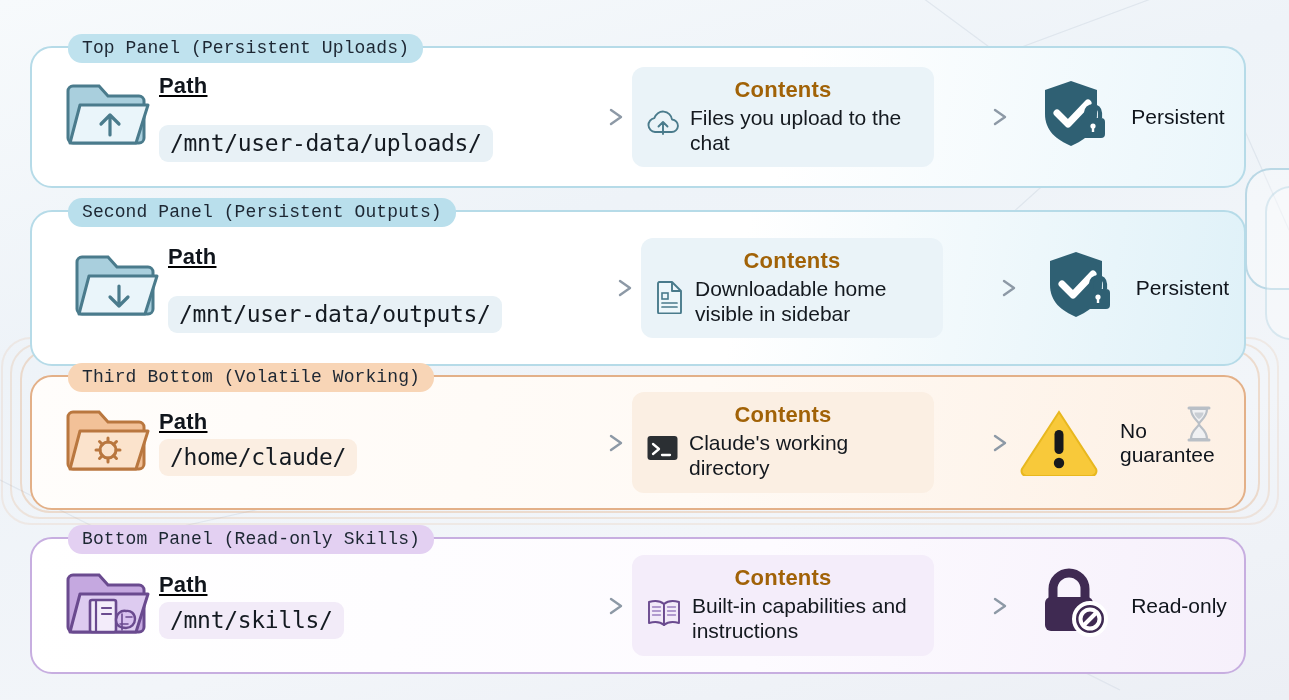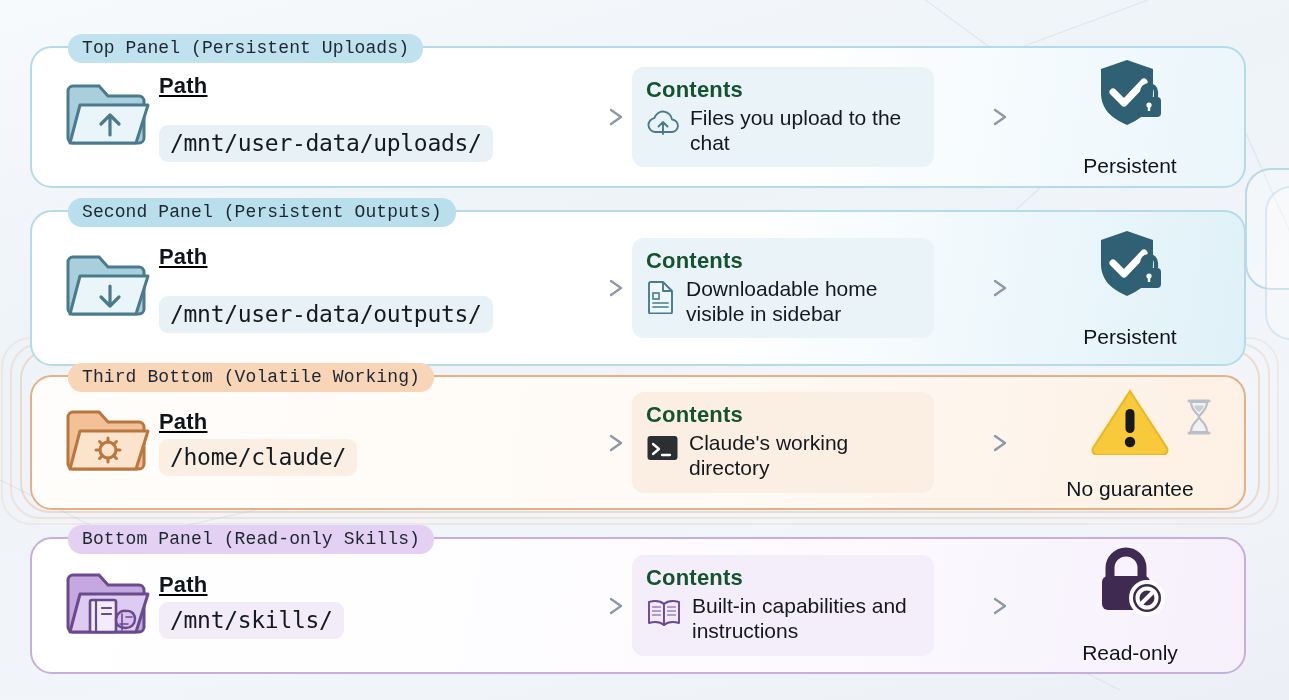--- a/index.html
+++ b/index.html
@@ -133,40 +133,41 @@
     box-sizing: border-box;
   }
   .p-uploads .col-contents,
   .p-outputs .col-contents { background: #eaf3f8; }
   .p-working .col-contents { background: #fbefe3; }
   .p-skills  .col-contents { background: #f4edfa; }
 
   .contents-title {
     font-size: 22px;
     font-weight: bold;
-    color: #14532d;
+    color: #a16207;
     margin-bottom: 3px;
     letter-spacing: .2px;
+    text-align: center;
   }
   .contents-row {
     display: flex;
     align-items: flex-start;
     gap: 10px;
   }
   .contents-ico { flex: 0 0 auto; margin-top: 3px; }
   .contents-text {
     font-size: 21px;
     line-height: 1.18;
     color: #14191f;
   }
 
   .col-status {
     flex: 1 1 auto;
     display: flex;
-    flex-direction: column;
+    flex-direction: row;
     align-items: center;
     justify-content: center;
     gap: 18px;
   }
   .status-label {
     font-size: 21px;
     color: #10151c;
   }
   .hourglass {
     position: absolute;
@@ -264,21 +265,21 @@
           <circle cx="58" cy="49" r="2.6" fill="#ffffff"></circle>
           <rect x="56.8" y="49" width="2.4" height="6" fill="#ffffff"></rect>
         </svg>
       </span>
       <span class="status-label">Persistent</span>
     </div>
 
   </div>
 </div>
 
-<div class="panel p-outputs" style="top:210px;height:156px;">
+<div class="panel p-outputs" style="top:210px;height:156px;padding-left:9px;">
   <div class="panel-label">Second Panel (Persistent Outputs)</div>
   <div class="panel-inner">
 
     <div class="col-path">
       <span class="folder-icon">
         <svg width="96" height="80" viewBox="0 0 96 80">
           <path d="M10 16a5 5 0 0 1 5-5h26l9 10h31a5 5 0 0 1 5 5v37a5 5 0 0 1-5 5H15a5 5 0 0 1-5-5z" fill="#a9cfdd" stroke="#4a7b8c" stroke-width="3"></path>
           <path d="M22 30h68l-12 38H12z" fill="#eaf5fa" stroke="#4a7b8c" stroke-width="3" stroke-linejoin="round"></path>
           <path d="M52 40v20M52 60l-9-9M52 60l9-9" stroke="#4a7b8c" stroke-width="3.2" fill="none" stroke-linecap="round" stroke-linejoin="round"></path>
         </svg>

